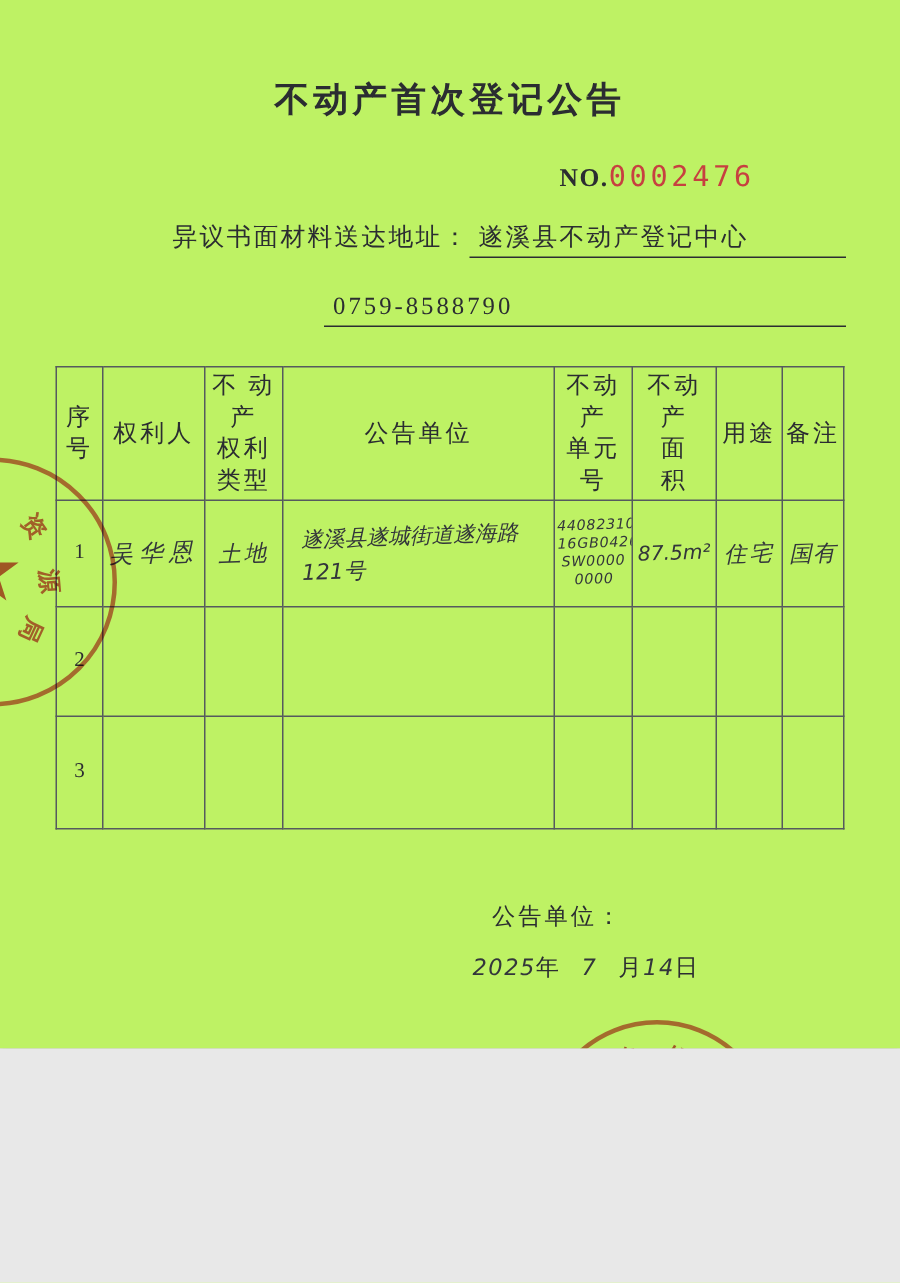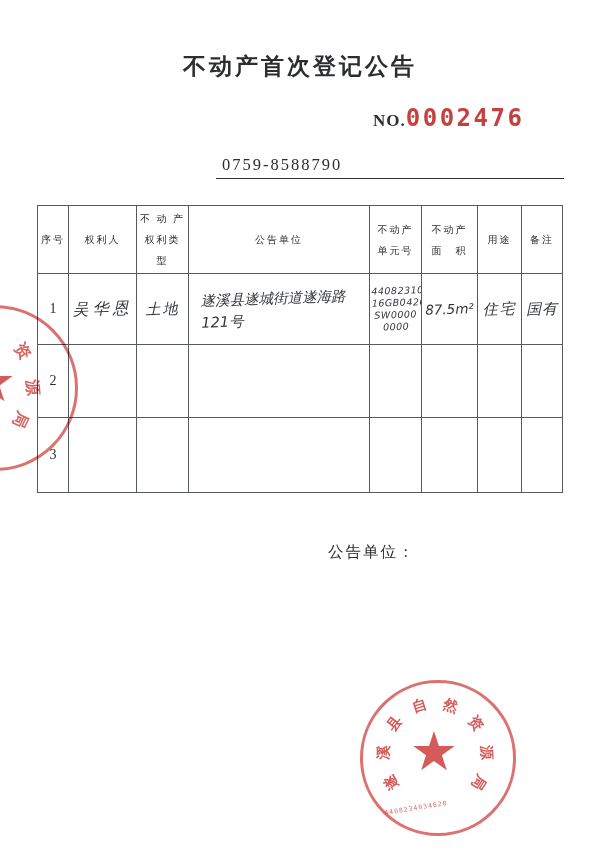--- a/index.html
+++ b/index.html
@@ -1,29 +1,29 @@
 <!DOCTYPE html>
 <html><head>
 <meta charset="utf-8">
 <style>
   html,body{margin:0;padding:0;}
   body{background:#e8e8e8;font-family:"Liberation Serif","DejaVu Serif",serif;}
   .page{
-    position:relative;width:600px;height:855px;margin:0 auto;
-    background:#ffffff;color:#2b2d31;overflow:hidden;
+    position:relative;width:600px;height:699px;margin:0 auto;
+    background:#bef264;color:#2b2d31;overflow:hidden;
     box-shadow:0 0 4px rgba(0,0,0,.25);
   }
   
   .title{
     margin:0;padding-top:52px;text-align:center;
     font-size:23px;font-weight:bold;letter-spacing:3px;line-height:30px;
   }
   .no-line{margin:24px 0 0 373px;line-height:24px;white-space:nowrap;}
   .no-label{font-size:17px;letter-spacing:1px;font-weight:bold;}
-  .no-value{font-size:24px;font-weight:bold;letter-spacing:2.5px;color:#c74040;font-family:"DejaVu Sans Mono",monospace;}
+  .no-value{font-size:19px;font-weight:normal;letter-spacing:2.5px;color:#c74040;font-family:"DejaVu Sans Mono",monospace;}
   
   .para{
     margin:16px 30px 0 33px;
     font-size:16.5px;line-height:35px;letter-spacing:1.5px;
     text-align:justify;text-indent:2em;
   }
   .blank{
     display:inline-block;border-bottom:1.2px solid #2b2d31;
     text-align:center;line-height:18px;vertical-align:-2px;
   }
@@ -44,21 +44,21 @@
   table.reg{
     border-collapse:collapse;table-layout:fixed;
     margin:26px 0 0 37px;width:525px;
   }
   table.reg th,table.reg td{
     border:1.4px solid #555a5e;
     padding:2px 2px;vertical-align:middle;text-align:center;
     overflow:hidden;
   }
   table.reg th{
-    font-weight:normal;font-size:10px;letter-spacing:2px;
+    font-weight:normal;font-size:16px;letter-spacing:2px;
     white-space:pre-line;line-height:21px;height:48px;
   }
   tr.r1 td{height:66px;}
   tr.r2 td{height:68px;}
   tr.r3 td{height:70px;}
   td.seq{font-size:14px;}
   .hw-cell{
     display:block;font-family:"DejaVu Sans",sans-serif;font-style:italic;
     color:#33363b;transform:rotate(-2deg);
   }
@@ -111,20 +111,24 @@
 
 <div class="page">
 
   <h1 class="title">不动产首次登记公告</h1>
 
   <div class="no-line">
     <span class="no-label">NO.</span><span class="no-value">0002476</span>
   </div>
 
 
+  <div class="field-line addr">
+    <span class="field-label">异议书面材料送达地址：</span>
+    <span class="field-value">遂溪县不动产登记中心</span>
+  </div>
 
   <div class="field-line contact">
     <span class="field-value num">0759-8588790</span>
   </div>
 
   <table class="reg">
     <colgroup>
       <col style="width:31px">
         <col style="width:68px">
         <col style="width:52px">
@@ -194,20 +198,23 @@
       <td></td>
       <td></td>
       <td></td>
       <td></td>
     </tr>
   </tbody>
     </table>
 
   <div class="unit-line">公告单位：</div>
 
+  <div class="date-line">
+    <span class="hw">2025</span><span>年</span><span class="date-gap"></span><span class="hw">7</span><span class="date-gap"></span><span>月</span><span class="hw">14</span><span>日</span>
+  </div>
 
   <div class="stamp stamp-left">
     <div class="ring"></div>
     <span class="star">★</span>
     <span class="ls ls-c1">资</span>
     <span class="ls ls-c2">源</span>
     <span class="ls ls-c3">局</span>
   </div>
 
   <div class="stamp stamp-bottom">

